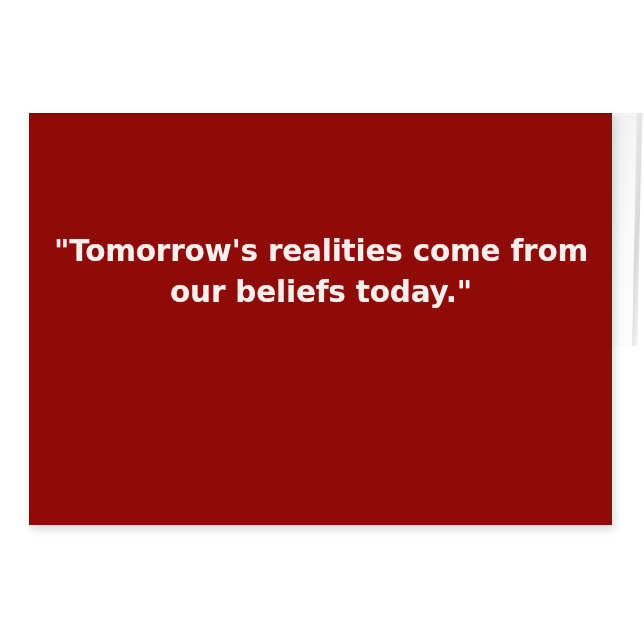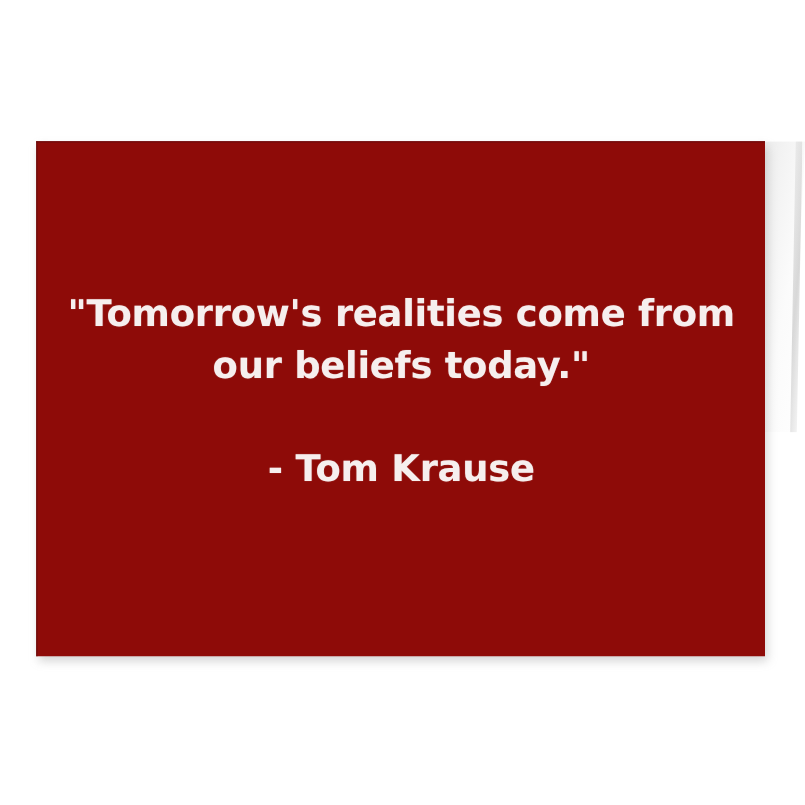--- a/index.html
+++ b/index.html
@@ -106,17 +106,16 @@
 
   <div class="card-back-panel"></div>
   <div class="card-back-edge"></div>
 
   <div class="card-shadow"></div>
 
   <div class="card-front">
     <div class="quote-block">
       <div class="quote-text">"Tomorrow's realities come from
 our beliefs today."</div>
-      <div class="quote-attribution">- Tom Krause</div>
     </div>
   </div>
 
 </div>
 
 </body></html>

